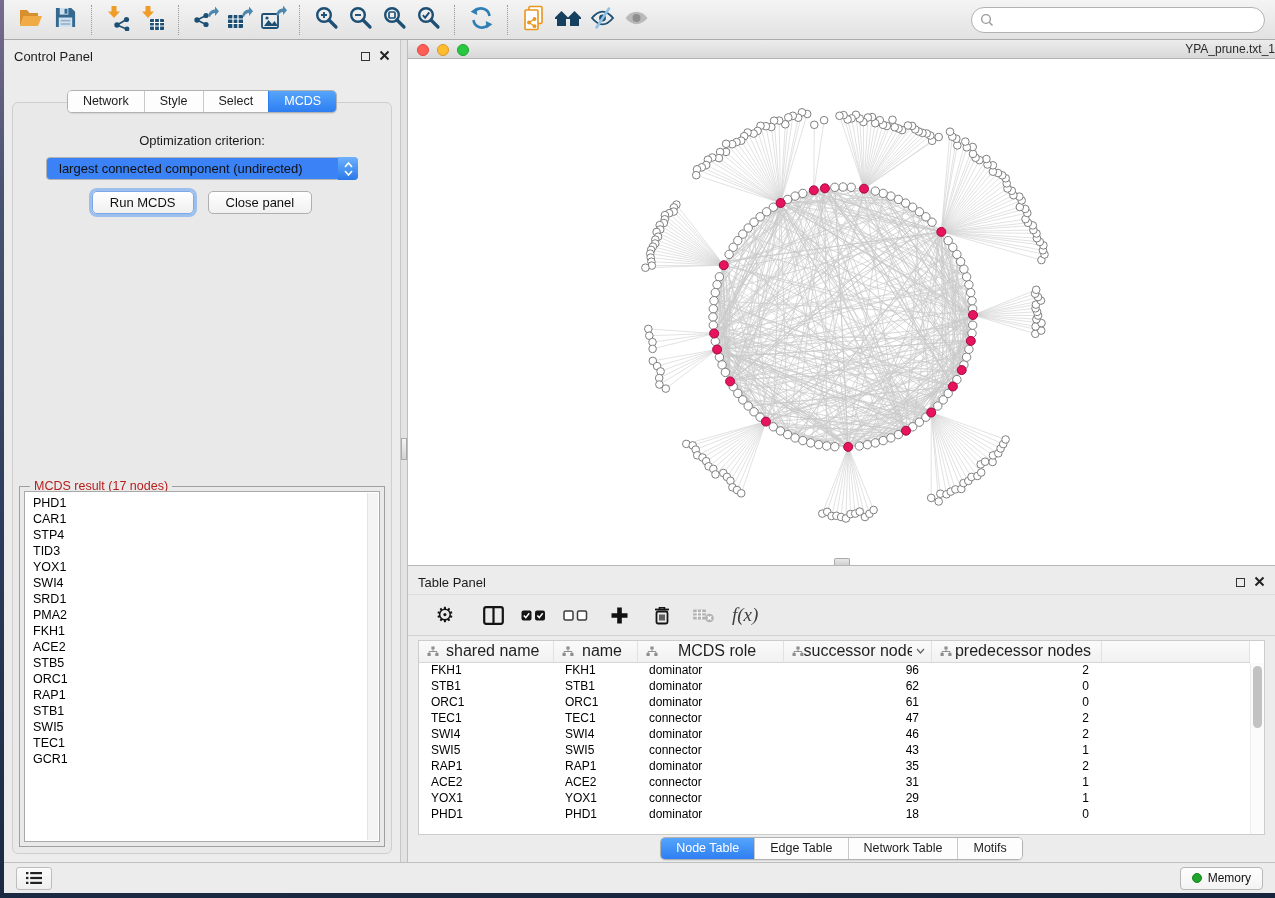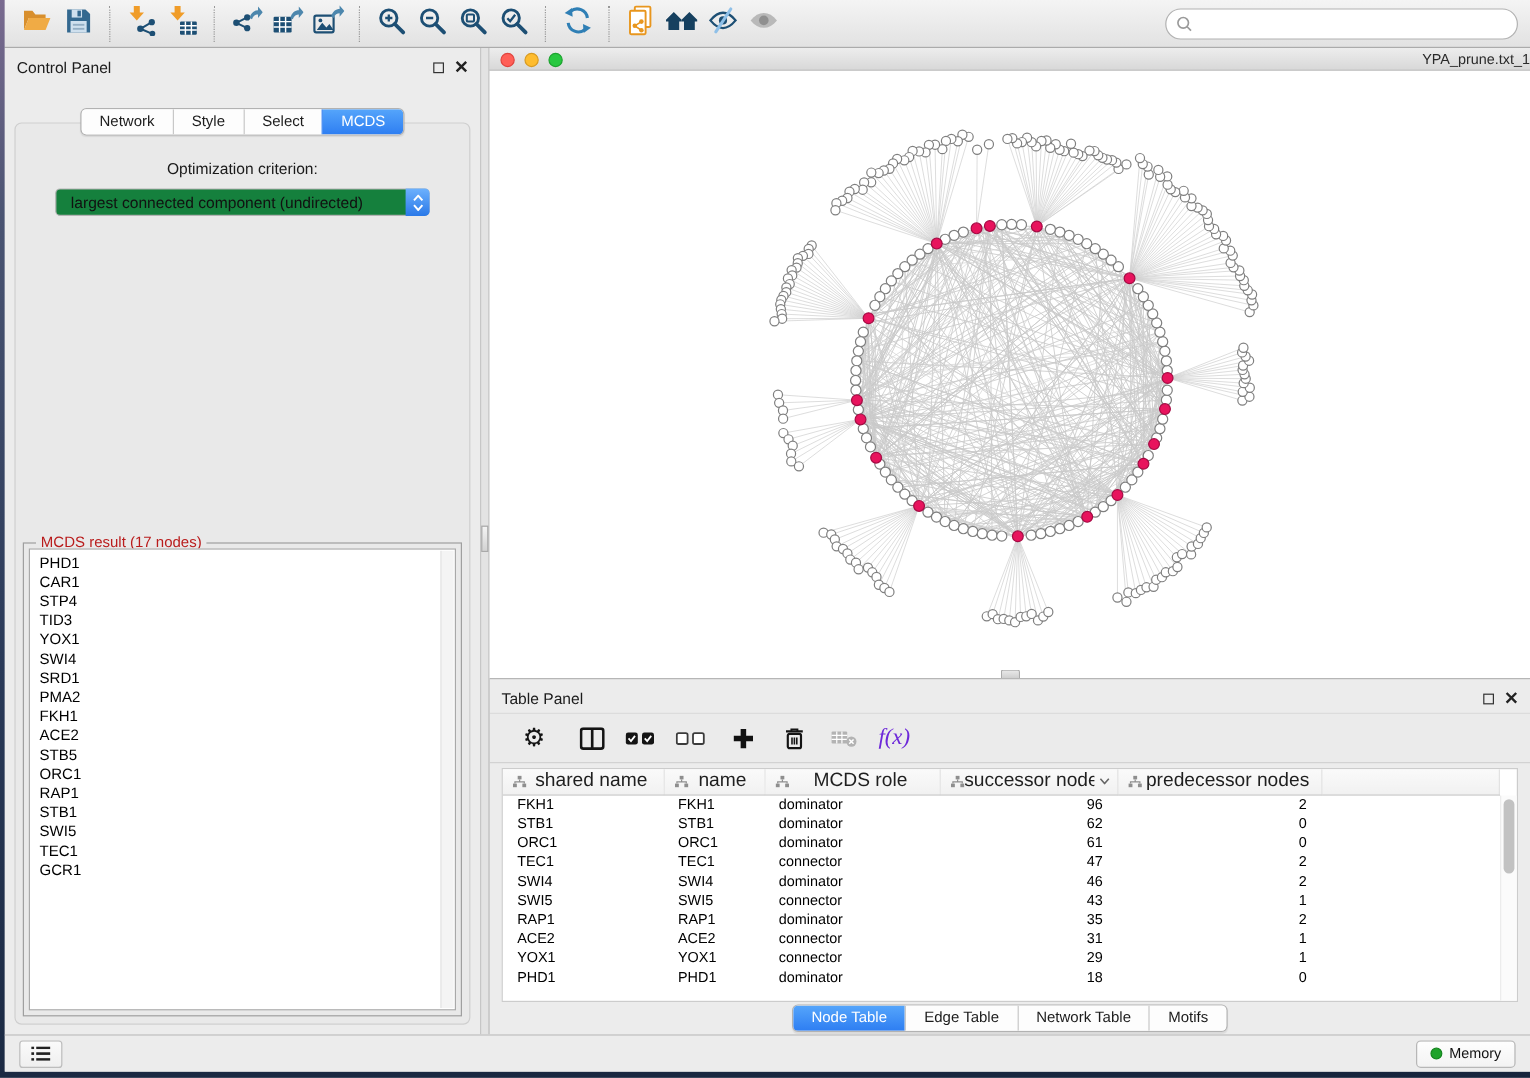--- a/index.html
+++ b/index.html
@@ -34,21 +34,21 @@
   .cp-tabs { display:flex; justify-content:center; margin-top:24px; position:relative; z-index:2; }
   .seg { display:flex; border:1px solid #b2b2b2; border-radius:5px; overflow:hidden; background:#fdfdfd;
     box-shadow:0 1px 1px rgba(0,0,0,.08); }
   .seg-tab { padding:0 15px; height:21px; line-height:21px; font-size:12.5px; color:#1c1c1c;
     border-left:1px solid #c8c8c8; background:#fdfdfd; cursor:default; white-space:nowrap; }
   .seg-tab:first-child { border-left:none; }
   .seg-tab.active { background:linear-gradient(#55a5fb,#2e7ef2); color:#fff; border-left-color:#2e7ef2; }
   .cp-inner { flex:1; margin:-11px 8px 8px; border:1px solid #cfcfcf; border-radius:6px;
     background:#e9e9e9; padding-top:30px; display:flex; flex-direction:column; }
   .opt-label { text-align:center; font-size:13px; color:#1a1a1a; }
-  .dropdown { width:312px; height:23px; margin:9px auto 0; background:#15803d; border:1px solid #b3b3b3;
+  .dropdown { width:312px; height:23px; margin:9px auto 0; background:#3b82f6; border:1px solid #b3b3b3;
     border-radius:4px; display:flex; align-items:center; font-size:13px; color:#111; padding-left:12px; }
   .dropdown .stepper { margin-left:auto; width:20px; height:23px; margin-right:-1px;
     border-radius:0 4px 4px 0; background:linear-gradient(#6db1fd,#2a79e8);
     display:flex; flex-direction:column; align-items:center; justify-content:center; gap:2px; }
   .btn-row { display:flex; justify-content:center; gap:14px; margin-top:11px; }
   .btn { height:23px; padding:0 17px; font-size:13px; color:#111; background:linear-gradient(#ffffff,#f0f0f0);
     border:1px solid #afafaf; border-radius:5px; }
   .btn.focused { box-shadow:0 0 0 3px rgba(106,163,240,.6); border-color:#79a9e8; }
   .mcds-group { position:relative; margin:272px 6px 6px; flex:1; border:1px solid #9f9f9f;
     display:flex; background:#e9e9e9; }
@@ -71,21 +71,21 @@
   .net-canvas { flex:1; background:#fff; position:relative; overflow:hidden; }
   .hsplit-grip { position:absolute; bottom:0; left:50%; margin-left:-8px; width:16px; height:7px;
     background:linear-gradient(#e8e8e8,#cfcfcf); border:1px solid #ababab; border-bottom:none; border-radius:2px 2px 0 0; }
 
   
   .tp { height:297px; background:#ececec; border-top:1px solid #b6b6b6; display:flex; flex-direction:column; }
   .tp-toolbar { height:42px; margin:2px 0 0; border-top:1px solid #dcdcdc; border-bottom:1px solid #d2d2d2;
     display:flex; align-items:center; gap:0; padding:0 22px; background:#ebebeb; }
   .tp-ico { display:flex; align-items:center; justify-content:center; height:30px; }
   .gear-glyph { font-size:21px; color:#141414; line-height:22px; font-family:"DejaVu Sans",sans-serif; }
-  .fx { font-family:"Liberation Serif",serif; font-style:italic; font-size:19px; color:#6d28d9; }
+  .fx { font-family:"Liberation Serif",serif; font-style:italic; font-size:19px; color:#404040; }
   .tbl-wrap { margin:4px 10px 0; flex:1; background:#fff; border:1px solid #cccccc; position:relative; overflow:hidden; }
   table { border-collapse:collapse; table-layout:fixed; width:calc(100% - 14px); }
   th { height:21px; background:linear-gradient(#fafafa,#f1f1f1); border-right:1px solid #e2e2e2;
     border-bottom:1px solid #d6d6d6; font-weight:normal; font-size:16px; color:#1f1f1f; overflow:hidden; }
   .th-inner { display:flex; align-items:center; padding:0 6px 0 8px; }
   .th-label { flex:1; text-align:center; white-space:nowrap; overflow:hidden; }
   td { height:16px; font-size:12px; color:#000; padding:0 12px; white-space:nowrap; overflow:hidden; }
   td.num { text-align:right; }
   .v-track { position:absolute; top:22px; right:0; bottom:0; width:14px; background:#fbfbfb; border-left:1px solid #ececec; }
   .v-thumb { position:absolute; top:3px; right:2px; width:9px; height:62px; background:#c2c2c2; border-radius:5px; }
@@ -280,20 +280,24 @@
         <div class="dropdown">
           <span>largest connected component (undirected)</span>
           <span class="stepper">
             <svg width="9" height="6" viewBox="0 0 9 6">
                 <path d="M1 5l3.5-4L8 5" fill="none" stroke="#fff" stroke-width="1.6"></path>
               </svg>
             <svg width="9" height="6" viewBox="0 0 9 6">
                 <path d="M1 1l3.5 4L8 1" fill="none" stroke="#fff" stroke-width="1.6"></path>
               </svg>
           </span>
+        </div>
+        <div class="btn-row">
+          <button class="btn focused">Run MCDS</button>
+          <button class="btn">Close panel</button>
         </div>
         <div class="mcds-group">
           <span class="mcds-legend">MCDS result (17 nodes)</span>
           <div class="mcds-list">
             <div class="items" id="mcds-items">
                 <div class="item">PHD1</div>
                 <div class="item">CAR1</div>
                 <div class="item">STP4</div>
                 <div class="item">TID3</div>
                 <div class="item">YOX1</div>

